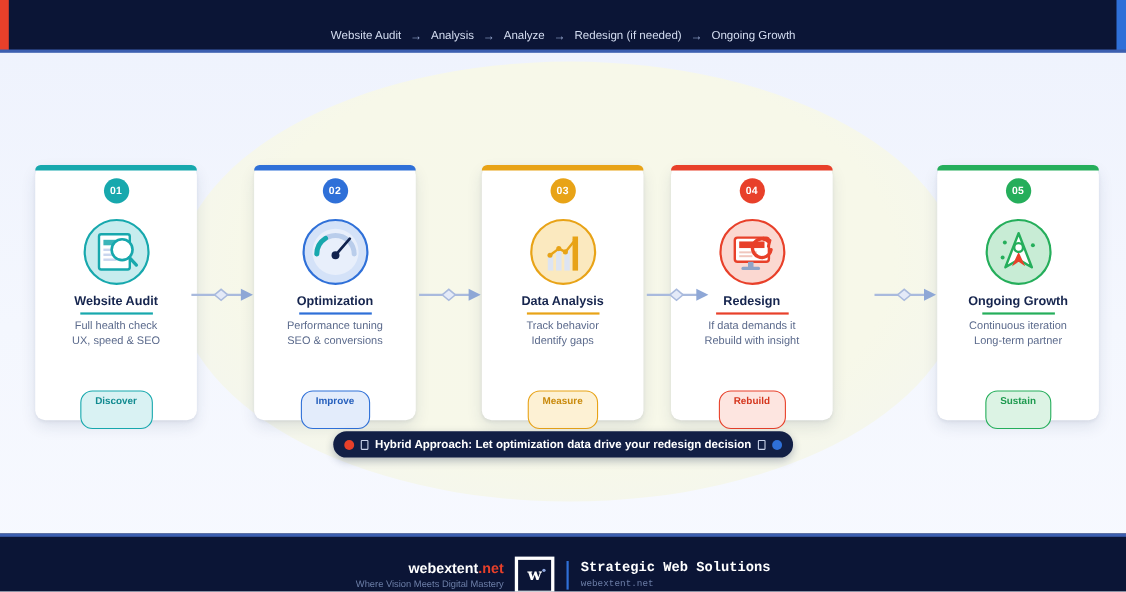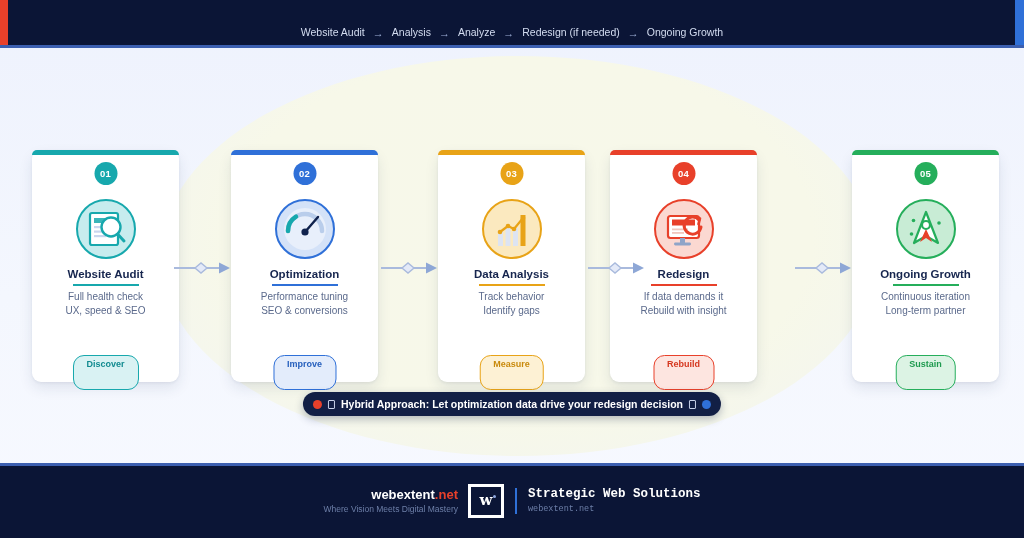--- a/index.html
+++ b/index.html
@@ -165,21 +165,21 @@
   .glyph-box {
     width: 7px; height: 9px;
     border: 1px solid #c9d3ea;
     flex: 0 0 auto;
     border-radius: 1px;
   }
 
   
   .footer {
     position: absolute; left: 0; bottom: 0;
-    width: 1024px; height: 75px;
+    width: 1024px; height: 53px;
     background: #0b1536;
     z-index: 6;
   }
   .footer-topline {
     position: absolute; left: 0; top: 0;
     width: 1024px; height: 3px;
     background: #3c5fb0;
   }
   .footer-inner {
     position: absolute; left: 0; top: 0;

